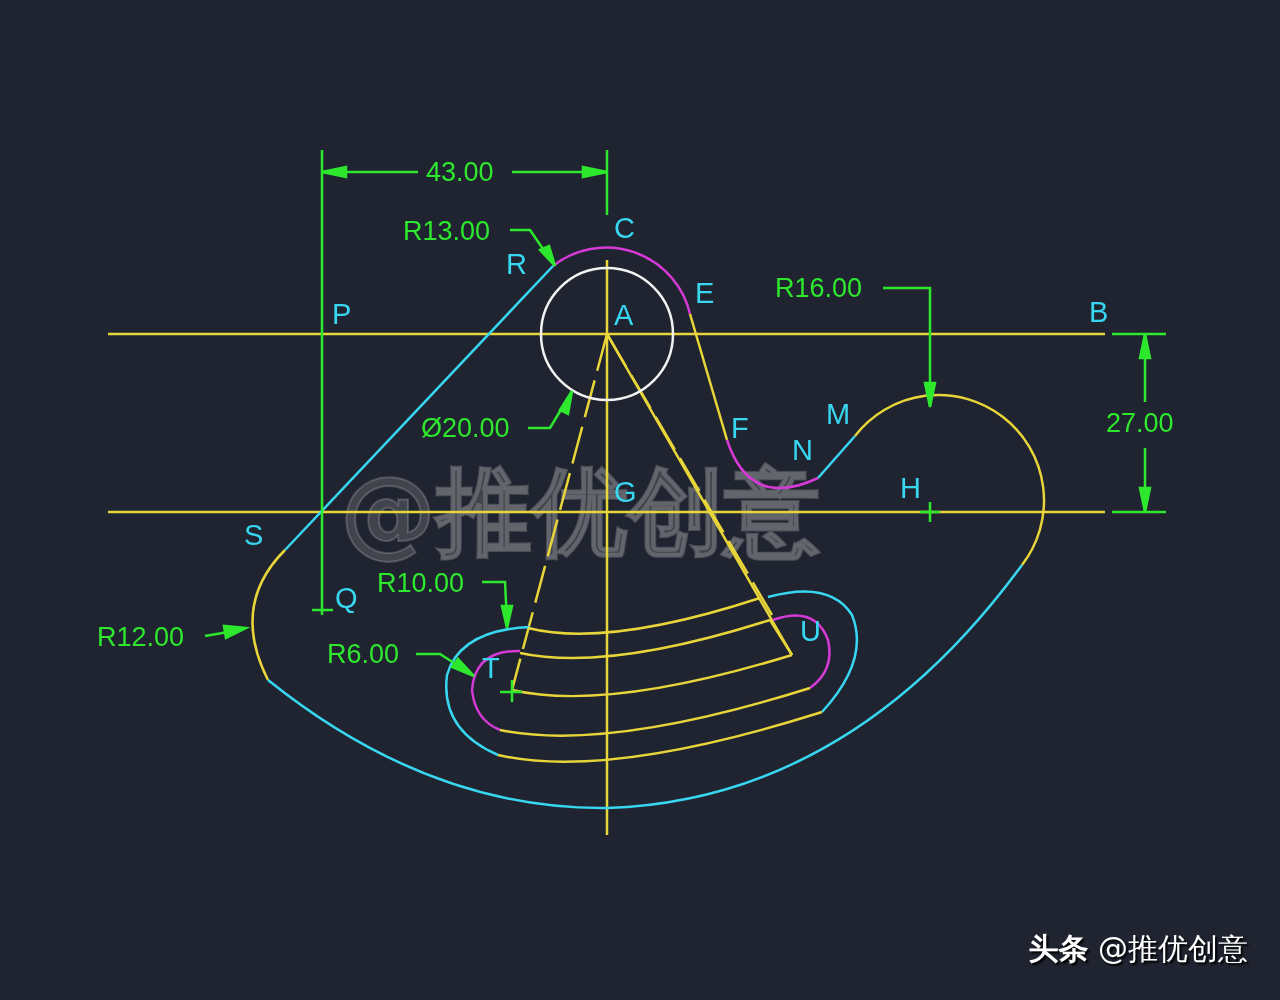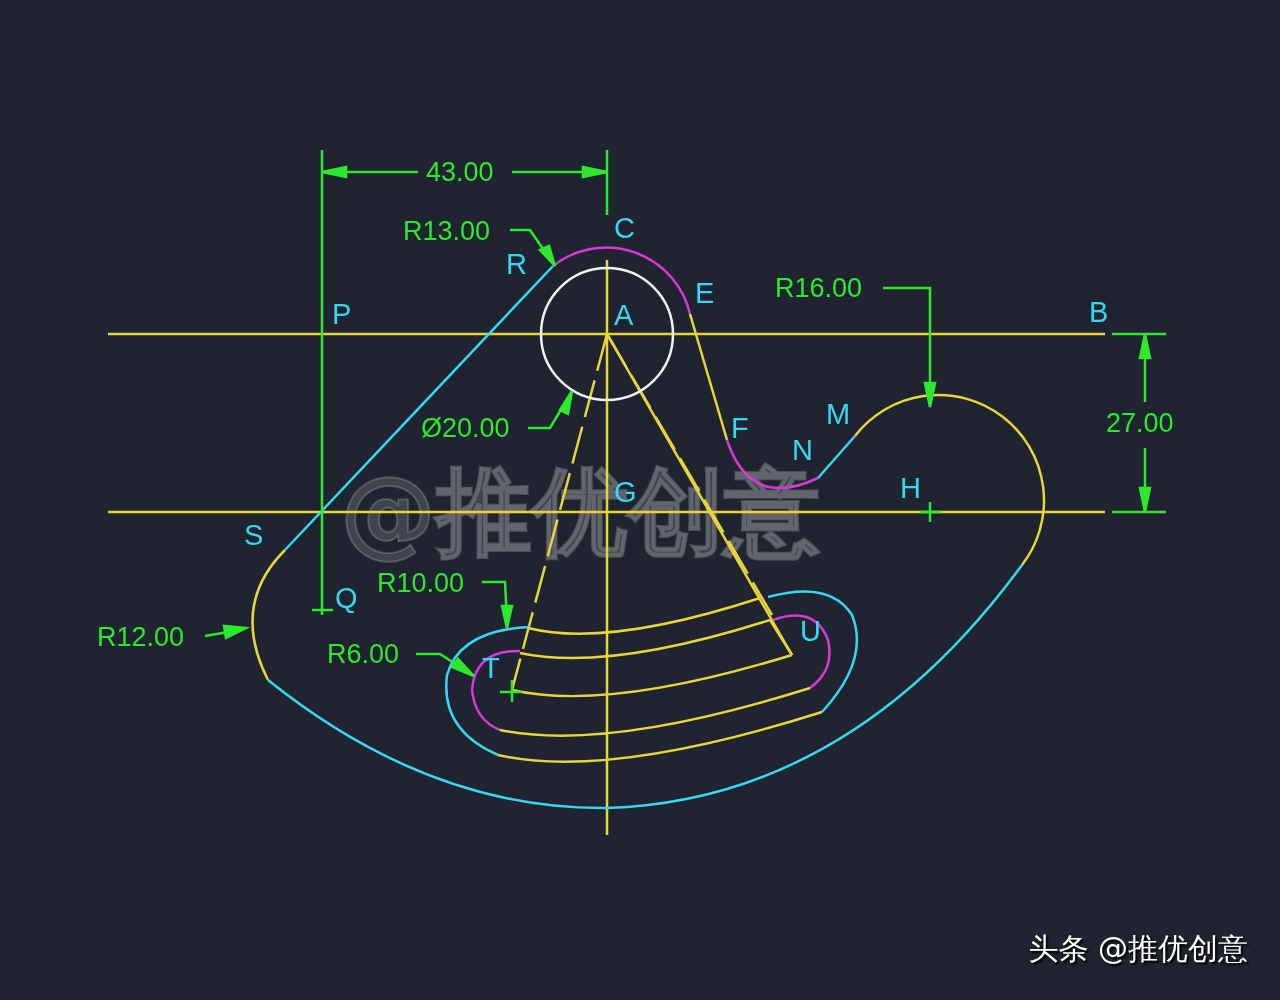--- a/index.html
+++ b/index.html
@@ -2,21 +2,21 @@
 <html><head>
 <meta charset="utf-8">
 <style>
   html, body { margin: 0; padding: 0; background: #1f2430; }
   body { width: 1280px; height: 1000px; position: relative; overflow: hidden; font-family: "Liberation Sans", "DejaVu Sans", sans-serif; }
   #canvas { position: absolute; left: 0; top: 0; width: 1280px; height: 1000px; }
   .dim-text { fill: #2ee82e; font-size: 27px; font-family: "Liberation Sans", sans-serif; }
   .pt-label { fill: #38d6f0; font-size: 29px; font-family: "Liberation Sans", sans-serif; }
   .watermark { fill: rgba(150,150,150,0.28); stroke: rgba(200,200,200,0.25); stroke-width: 2; font-size: 96px; font-weight: bold; font-family: "DejaVu Sans", sans-serif; }
   .credit { position: absolute; right: 32px; bottom: 30px; color: #ffffff; font-size: 30px; font-family: "DejaVu Sans", sans-serif; text-shadow: 2px 2px 2px #000; }
-  .credit b { font-weight: normal; margin-top: 8px; }
+  .credit b { font-weight: bold; margin-top: 8px; }
 </style>
 </head>
 <body>
 
 <svg id="canvas" viewBox="0 0 1280 1000" xmlns="http://www.w3.org/2000/svg">
 
   <text class="watermark" x="340" y="545">@推优创意</text>
 
   <g stroke="#e8d53a" stroke-width="2.5" fill="none">
     <line x1="108" y1="334" x2="1105" y2="334"></line>

